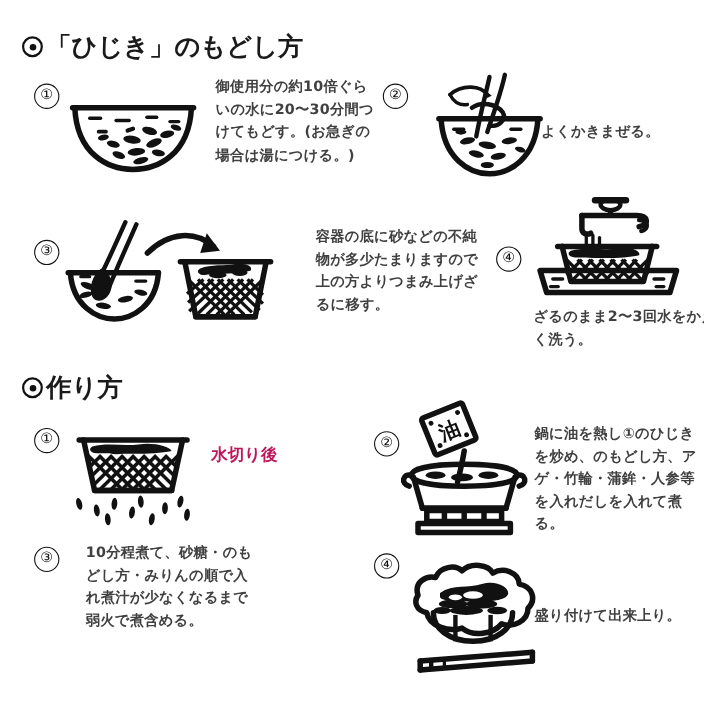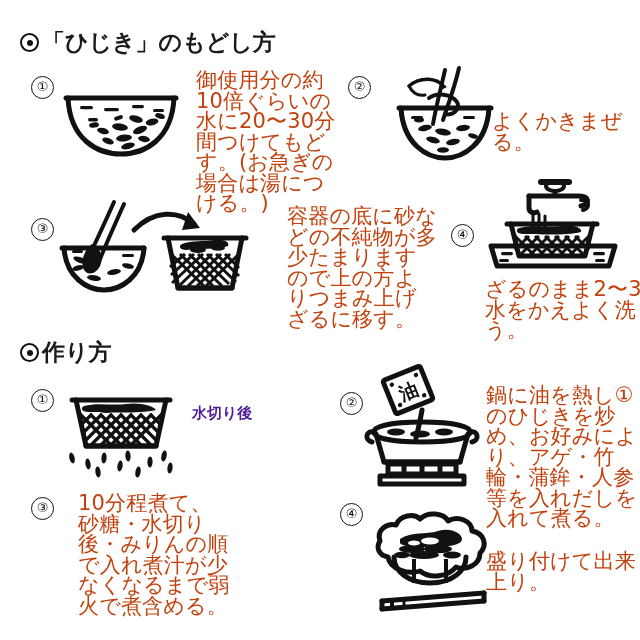--- a/index.html
+++ b/index.html
@@ -61,32 +61,32 @@
     border-radius: 50%;
     font-size: 13px;
     line-height: 19px;
     text-align: center;
     font-family: "DejaVu Sans", sans-serif;
     color: #111;
   }
 
   
   .tx {
-    font-size: 21px;
+    font-size: 13px;
     line-height: 20.5px;
-    font-weight: normal;
+    font-weight: bold;
     letter-spacing: 0.2px;
-    color: #c2410c;
+    color: #404040;
     white-space: pre-wrap;
   }
   .tx-thin {
     font-size: 15px;
     line-height: 21px;
     font-weight: bold;
-    color: #4c1d95;
+    color: #be185d;
     white-space: pre-wrap;
   }
 
   svg { display: block; overflow: visible; }
 </style>
 </head>
 <body>
 
 <div class="page">
 
@@ -349,25 +349,25 @@
       <path d="M26 96 L94 96 L94 106 L26 106 Z" stroke="#111" stroke-width="5" fill="none" stroke-linejoin="round"></path>
       <g stroke="#111" stroke-width="5" fill="none">
         <path d="M42 96 L42 106"></path>
           <path d="M60 96 L60 106"></path>
           <path d="M78 96 L78 106"></path>
       </g>
       <path d="M18 108 L102 108 L102 116 L18 116 Z" stroke="#111" stroke-width="5" fill="none" stroke-linejoin="round"></path>
     </svg>
   </div>
 
-  <div class="abs tx" style="left:486px; top:385px; width:152px;">鍋に油を熱し①のひじきを炒め、お好みにより、アゲ・竹輪・蒲鉾・人参等を入れだしを入れて煮る。</div>
+  <div class="abs tx" style="left:486px; top:385px; width:152px;">鍋に油を熱し①のひじきを炒め、のもどし方、アゲ・竹輪・蒲鉾・人参等を入れだしを入れて煮る。</div>
 
   <div class="abs step-num" style="left:31px; top:497px;">③</div>
 
-  <div class="abs tx" style="left:78px; top:493px; width:152px;">10分程煮て、砂糖・水切り後・みりんの順で入れ煮汁が少なくなるまで弱火で煮含める。</div>
+  <div class="abs tx" style="left:78px; top:493px; width:152px;">10分程煮て、砂糖・のもどし方・みりんの順で入れ煮汁が少なくなるまで弱火で煮含める。</div>
 
   <div class="abs step-num" style="left:340px; top:503px;">④</div>
 
   <div class="abs" style="left:368px; top:505px;">
     <svg width="134" height="112" viewBox="0 0 134 112">
 
       <path d="M12 36 C8 24, 20 18, 28 20 C32 10, 46 8, 52 14 C60 6, 76 8, 80 16
                C90 10, 104 16, 104 26 C116 28, 120 40, 112 48
                C112 60, 98 66, 88 62 C80 72, 62 74, 52 66
                C40 70, 22 64, 20 52 C10 50, 8 42, 12 36 Z" stroke="#111" stroke-width="5" fill="none" stroke-linejoin="round"></path>

